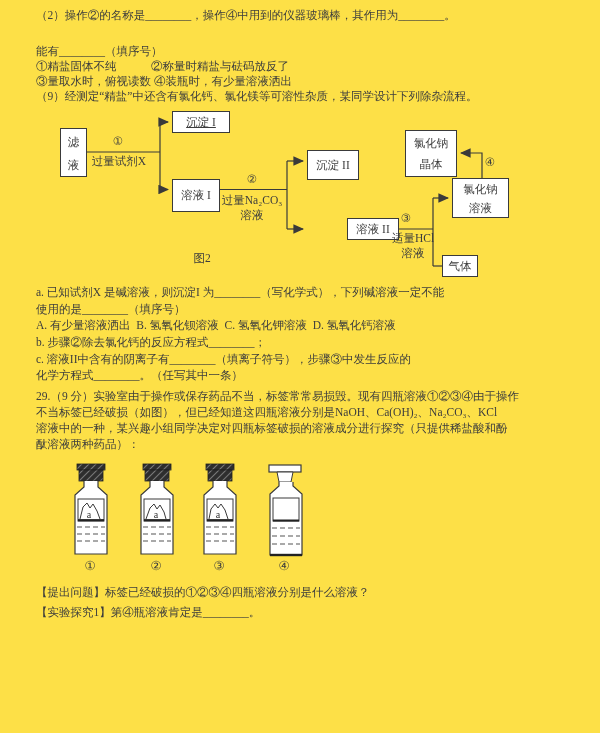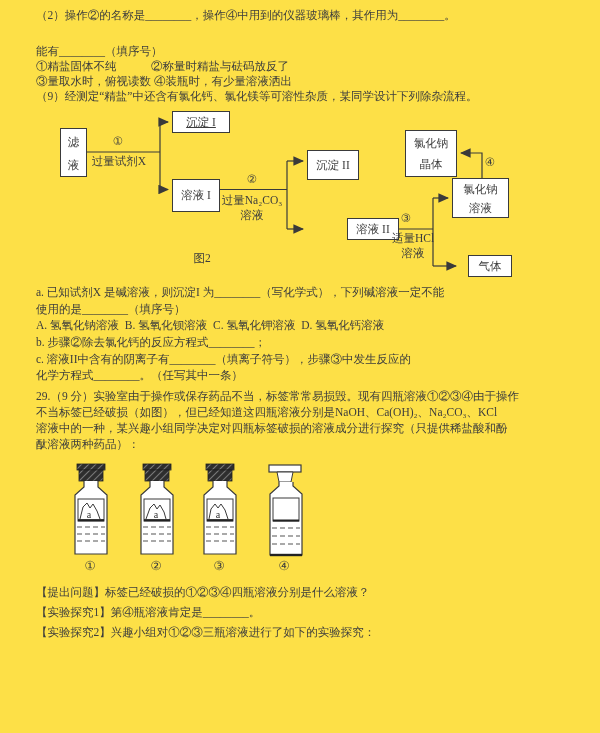--- a/index.html
+++ b/index.html
@@ -76,37 +76,37 @@
     <div class="node single" style="left:267px; top:45px;  width:52px; height:30px;">沉淀 II</div>
     <div class="node single" style="left:267px; top:113px; width:52px; height:22px;margin-left:40px;">溶液 II</div>
     <div class="node" style="left:365px; top:25px; width:52px; height:47px;">
       <span class="vline" style="line-height:22px; padding-top:1px;">氯化钠</span>
       <span class="vline" style="line-height:21px;">晶体</span>
     </div>
     <div class="node" style="left:412px; top:73px; width:57px; height:40px;">
       <span class="vline" style="line-height:19px; padding-top:1px;">氯化钠</span>
       <span class="vline" style="line-height:18px;">溶液</span>
     </div>
-    <div class="node single" style="left:428px; top:150px; width:44px; height:22px;text-align:right;">气体</div>
+    <div class="node single" style="left:402px; top:150px; width:36px; height:22px;text-align:right;">气体</div>
 
     <div class="elabel" style="left:56px;  top:29px;  width:44px;">①</div>
     <div class="elabel" style="left:46px;  top:49px;  width:66px;">过量试剂X</div>
     <div class="elabel" style="left:198px; top:67px;  width:28px;">②</div>
     <div class="elabel" style="left:168px; top:88px;  width:88px;">过量Na₂CO₃</div>
     <div class="elabel" style="left:168px; top:103px; width:88px;">溶液</div>
     <div class="elabel" style="left:352px; top:106px; width:28px;">③</div>
     <div class="elabel" style="left:330px; top:126px; width:86px;">适量HCl</div>
     <div class="elabel" style="left:330px; top:141px; width:86px;">溶液</div>
     <div class="elabel" style="left:438px; top:50px;  width:24px;">④</div>
     <div class="elabel" style="left:138px; top:146px; width:48px;">图2</div>
   </div>
 
   <div class="tline" style="top:285px">a. 已知试剂X 是碱溶液，则沉淀I 为________（写化学式），下列碱溶液一定不能</div>
   <div class="tline" style="top:302px">使用的是________（填序号）</div>
-  <div class="tline" style="top:318px">A. 氢氧化钠溶液  B. 氢氧化钡溶液  C. 氢氧化钾溶液  D. 氢氧化钙溶液</div>
+  <div class="tline" style="top:318px">A. 有少量溶液洒出  B. 氢氧化钡溶液  C. 氢氧化钾溶液  D. 氢氧化钙溶液</div>
   <div class="tline" style="top:335px">b. 步骤②除去氯化钙的反应方程式________；</div>
   <div class="tline" style="top:352px">c. 溶液II中含有的阴离子有________（填离子符号），步骤③中发生反应的</div>
   <div class="tline" style="top:368px">化学方程式________。（任写其中一条）</div>
 
   <div class="tline" style="top:389px">29.（9 分）实验室由于操作或保存药品不当，标签常常易损毁。现有四瓶溶液①②③④由于操作</div>
   <div class="tline" style="top:421px">溶液中的一种，某兴趣小组同学决定对四瓶标签破损的溶液成分进行探究（只提供稀盐酸和酚</div>
   <div class="tline" style="top:405px">不当标签已经破损（如图），但已经知道这四瓶溶液分别是NaOH、Ca(OH)₂、Na₂CO₃、KCl</div>
   <div class="tline" style="top:437px">酞溶液两种药品）：</div>
 
   <div class="bottles">
@@ -171,15 +171,14 @@
     </svg>
 
     <span class="bnum" style="left:4px">①</span>
     <span class="bnum" style="left:70px">②</span>
     <span class="bnum" style="left:133px">③</span>
     <span class="bnum" style="left:198px">④</span>
   </div>
 
   <div class="tline" style="top:585px">【提出问题】标签已经破损的①②③④四瓶溶液分别是什么溶液？</div>
   <div class="tline" style="top:605px">【实验探究1】第④瓶溶液肯定是________。</div>
-  <div class="tline" style="top:625px">【实验探究2】兴趣小组对①②③三瓶溶液进行了如下的实验探究：</div>
 
 </div>
 
 </body></html>

